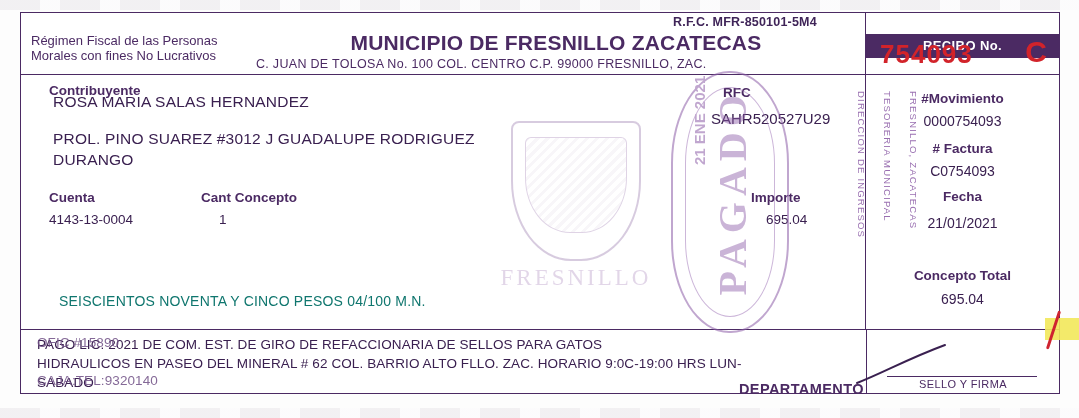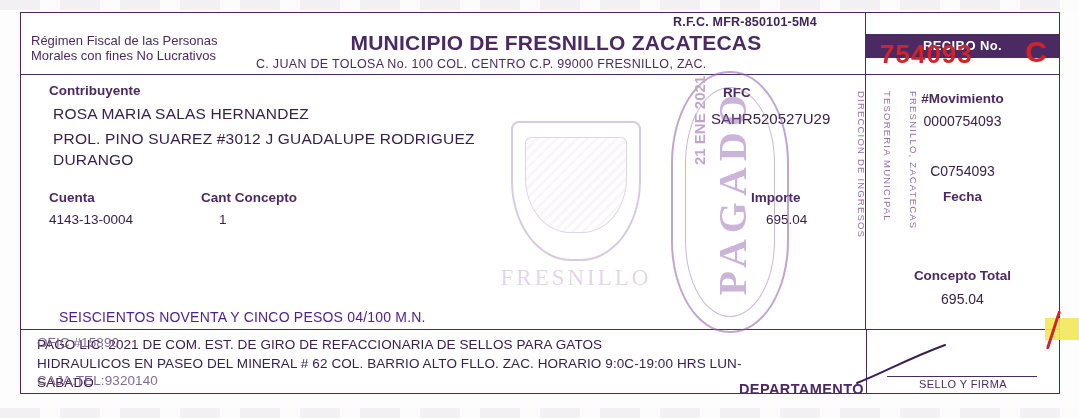--- a/index.html
+++ b/index.html
@@ -132,39 +132,39 @@
   }
 
   
   .lbl {
     color: #4b2a63;
     font-size: 13.5px;
     font-weight: bold;
   }
 
   .contrib-lbl { position: absolute; left: 28px; top: 70px; }
-  .contrib-name { position: absolute; left: 32px; top: 92px; font-size: 15.5px; color: #3a2050; letter-spacing: .2px; }
+  .contrib-name { position: absolute; left: 32px; top: 80px; font-size: 15.5px; color: #3a2050; letter-spacing: .2px; }
   .contrib-addr1 { position: absolute; left: 32px; top: 117px; font-size: 15.5px; color: #3a2050; letter-spacing: .2px; }
   .contrib-addr2 { position: absolute; left: 32px; top: 138px; font-size: 15.5px; color: #3a2050; letter-spacing: .2px; }
 
   .rfc-lbl { position: absolute; left: 702px; top: 72px; }
   .rfc-val { position: absolute; left: 690px; top: 97px; font-size: 15px; color: #3a2050; }
 
   
   .cuenta-lbl { position: absolute; left: 28px; top: 177px; }
   .cuenta-val { position: absolute; left: 28px; top: 199px; font-size: 13.5px; color: #3a2050; }
   .cant-lbl   { position: absolute; left: 180px; top: 177px; }
   .importe-lbl{ position: absolute; left: 730px; top: 177px; }
 
   .line-cant    { position: absolute; left: 198px; top: 199px; font-size: 13.5px; color: #3a2050; }
   .line-concept { position: absolute; left: 215px; top: 199px; font-size: 13.5px; color: #3a2050; width: 440px; }
   .line-importe { position: absolute; left: 745px; top: 199px; font-size: 13.5px; color: #3a2050; }
 
   
-  .letras { position: absolute; left: 38px; top: 296px; font-size: 14px; color: #4c1d95; letter-spacing: .2px; }
+  .letras { position: absolute; left: 38px; top: 280px; font-size: 14px; color: #0f766e; letter-spacing: .2px; }
 
   
   .rc { position: absolute; right: 0; width: 193px; text-align: center; color: #3a2050; }
   .rc-lbl { font-size: 13.5px; font-weight: bold; color: #4b2a63; }
   .rc-val { font-size: 14px; color: #3a2050; }
 
   .mov-lbl { top: 78px; }
   .mov-val { top: 100px; }
   .fac-lbl { top: 128px; }
   .fac-val { top: 150px; }
@@ -387,22 +387,24 @@
     <div class="lbl cant-lbl">Cant Concepto</div>
     <div class="lbl importe-lbl">Importe</div>
 
     <div class="line-cant">1</div>
     <div class="line-importe">695.04</div>
 
     <div class="letras">SEISCIENTOS NOVENTA Y CINCO PESOS 04/100 M.N.</div>
 
     <div class="rc rc-lbl mov-lbl">#Movimiento</div>
     <div class="rc rc-val mov-val">0000754093</div>
+    <div class="rc rc-lbl fac-lbl"># Factura</div>
     <div class="rc rc-val fac-val">C0754093</div>
     <div class="rc rc-lbl fec-lbl">Fecha</div>
+    <div class="rc rc-val fec-val">21/01/2021</div>
     <div class="rc rc-lbl tot-lbl">Concepto Total</div>
     <div class="rc rc-val tot-val">695.04</div>
 
     <div class="obs-div"></div>
     <div class="obs">
       <div>PAGO LIC. 2021 DE COM.    EST. DE GIRO DE REFACCIONARIA DE SELLOS PARA GATOS</div>
       <div>HIDRAULICOS EN PASEO DEL MINERAL # 62 COL. BARRIO ALTO FLLO. ZAC.  HORARIO 9:0C-19:00 HRS LUN-</div>
       <div>SABADO</div>
     </div>
     <div class="obs-overlay">OFIC #15890</div>

